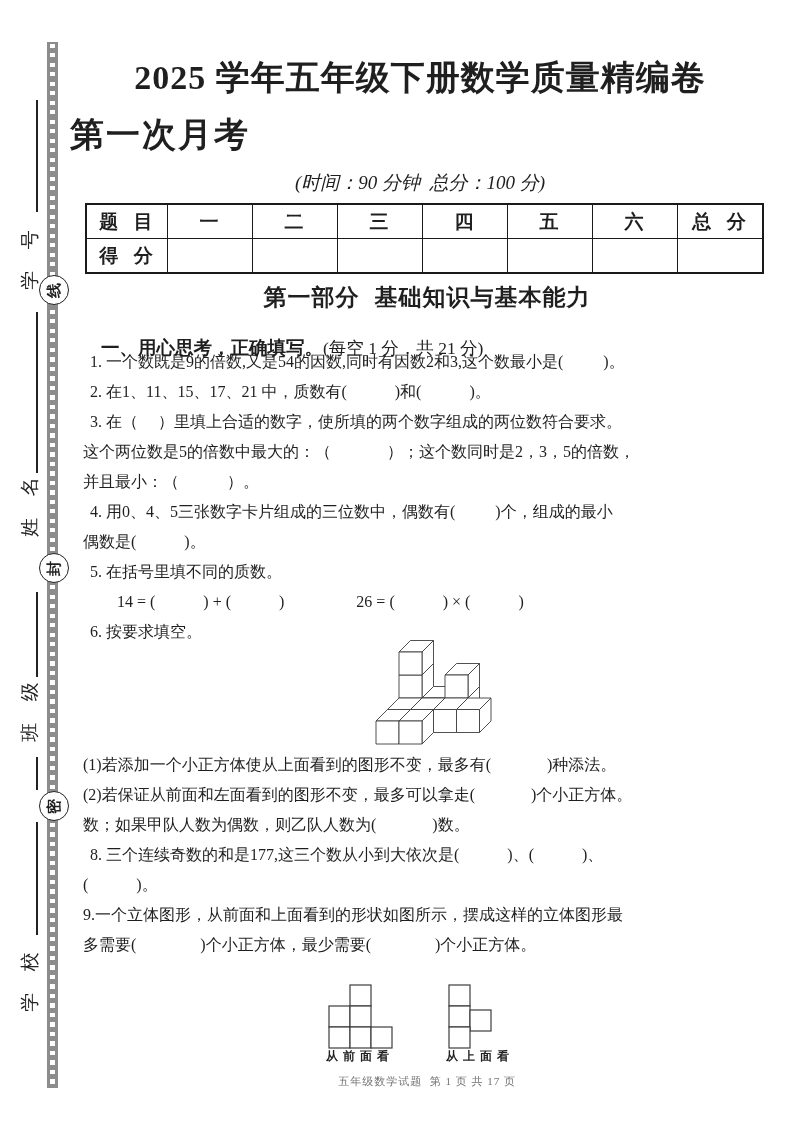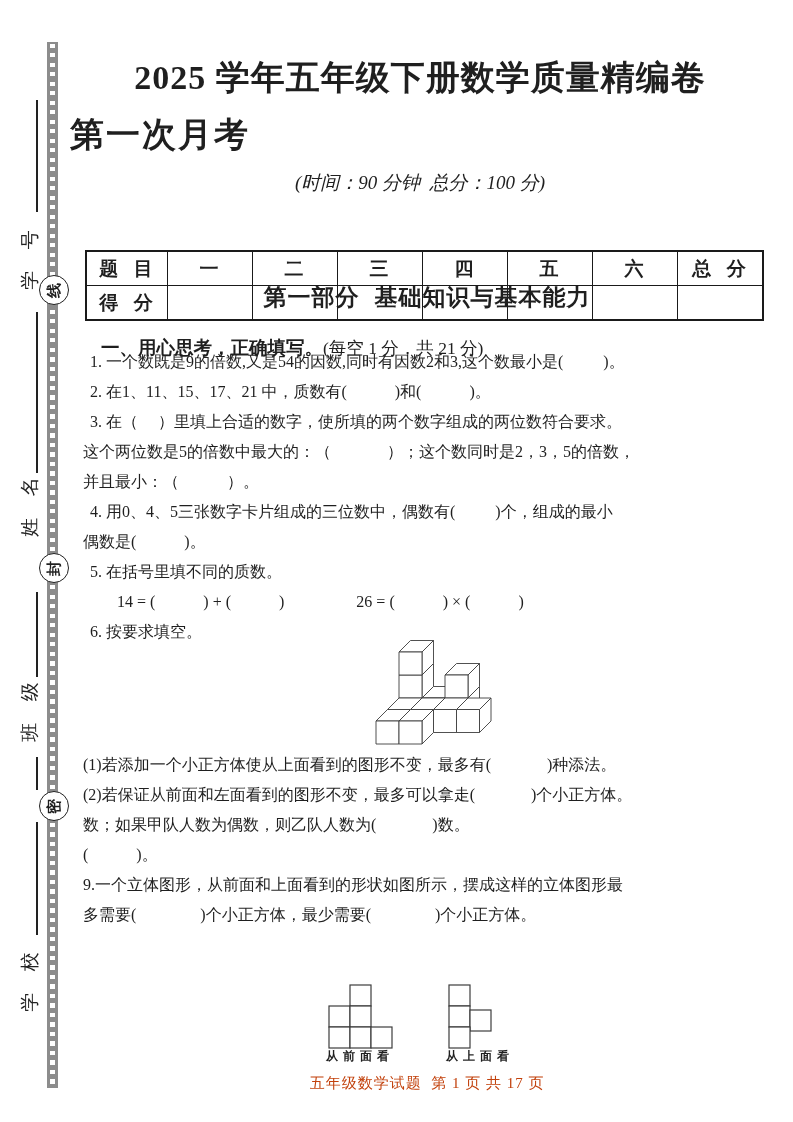--- a/index.html
+++ b/index.html
@@ -28,21 +28,21 @@
   .title{position:absolute;left:70px;top:55px;width:700px;text-align:center;
     font-size:34px;font-weight:bold;letter-spacing:1px;white-space:pre;}
   .subtitle{position:absolute;left:70px;top:112px;width:700px;
     font-size:34px;font-weight:bold;letter-spacing:2px;}
   .meta{position:absolute;left:70px;top:170px;width:700px;text-align:center;
     font-size:19px;white-space:pre;font-style:italic;}
   
   table.score{position:absolute;left:85px;top:203px;border-collapse:collapse;table-layout:fixed;}
   table.score td{border:1.6px solid #1a1a1a;height:33px;text-align:center;
     font-size:19px;font-weight:bold;letter-spacing:2px;padding:0;white-space:pre;}
-  table.score{border:2.5px solid #1a1a1a;margin-top:47px;}
+  table.score{border:2.5px solid #1a1a1a;}
   td.c0{width:80px;} td.cn{width:84px;}
   
   .part-heading{position:absolute;left:85px;top:282px;width:684px;text-align:center;
     font-size:23px;font-weight:bold;
     font-family:"Liberation Sans","DejaVu Sans",sans-serif;letter-spacing:1px;white-space:pre;}
   .section-line{position:absolute;left:83px;top:314px;width:700px;font-size:18px;white-space:pre;}
   .section-line .b{font-weight:bold;font-family:"Liberation Sans","DejaVu Sans",sans-serif;font-size:18.5px;}
   .section-line .n{font-size:17.5px;}
   
   .qgroup{position:absolute;left:83px;width:705px;font-size:16px;}
@@ -50,21 +50,21 @@
   #groupB .qline{height:30px;line-height:30px;}
   .ind1{padding-left:7px;}   
   .ind2{padding-left:0px;}   
   .ind3{padding-left:34px;}  
   
   .fig{position:absolute;}
   .fig-caption{position:absolute;width:120px;text-align:center;font-size:12px;font-weight:bold;
     font-family:"Liberation Sans","DejaVu Sans",sans-serif;letter-spacing:5px;white-space:pre;}
   
   .footer{position:absolute;left:85px;top:1074px;width:684px;text-align:center;
-    font-size:15px;letter-spacing:1px;color:#c2410c;white-space:pre;}
+    font-size:11px;letter-spacing:1px;color:#737373;white-space:pre;}
 </style>
 </head>
 <body>
 
 <div class="page">
 
   <div class="seal-bar"></div>
 
   <div class="seal-line" style="top:100px;height:112px;"></div>
   <div class="seal-label" style="top:247px;">学  号</div>
@@ -171,20 +171,21 @@
       <polygon points="14,83 37,83 37,106 14,106" fill="#ffffff" stroke="#3d3d3d" stroke-width="0.9" stroke-linejoin="round"></polygon>
       <polygon points="37,83 48.5,71.5 71.5,71.5 60,83" fill="#ffffff" stroke="#3d3d3d" stroke-width="0.9" stroke-linejoin="round"></polygon>
       <polygon points="60,83 71.5,71.5 71.5,94.5 60,106" fill="#ffffff" stroke="#3d3d3d" stroke-width="0.9" stroke-linejoin="round"></polygon>
       <polygon points="37,83 60,83 60,106 37,106" fill="#ffffff" stroke="#3d3d3d" stroke-width="0.9" stroke-linejoin="round"></polygon>
     </svg>
 
   <div class="qgroup" id="groupB" style="top:750px;">
     <div class="qline ind2">(1)若添加一个小正方体使从上面看到的图形不变，最多有(              )种添法。</div>
     <div class="qline ind2">(2)若保证从前面和左面看到的图形不变，最多可以拿走(              )个小正方体。</div>
     <div class="qline ind2">数；如果甲队人数为偶数，则乙队人数为(              )数。</div>
+    <div class="qline ind1">8. 三个连续奇数的和是177,这三个数从小到大依次是(            )、(            )、</div>
     <div class="qline ind2">(            )。</div>
     <div class="qline ind2">9.一个立体图形，从前面和上面看到的形状如图所示，摆成这样的立体图形最</div>
     <div class="qline ind2">多需要(                )个小正方体，最少需要(                )个小正方体。</div>
   </div>
 
   <svg class="fig" id="front-svg" style="left:328px;top:984px;" width="66" height="66" viewBox="0 0 66 66">
       <rect x="22" y="1" width="21" height="21" fill="#ffffff" stroke="#3d3d3d" stroke-width="1.2"></rect>
       <rect x="1" y="22" width="21" height="21" fill="#ffffff" stroke="#3d3d3d" stroke-width="1.2"></rect>
       <rect x="22" y="22" width="21" height="21" fill="#ffffff" stroke="#3d3d3d" stroke-width="1.2"></rect>
       <rect x="1" y="43" width="21" height="21" fill="#ffffff" stroke="#3d3d3d" stroke-width="1.2"></rect>

